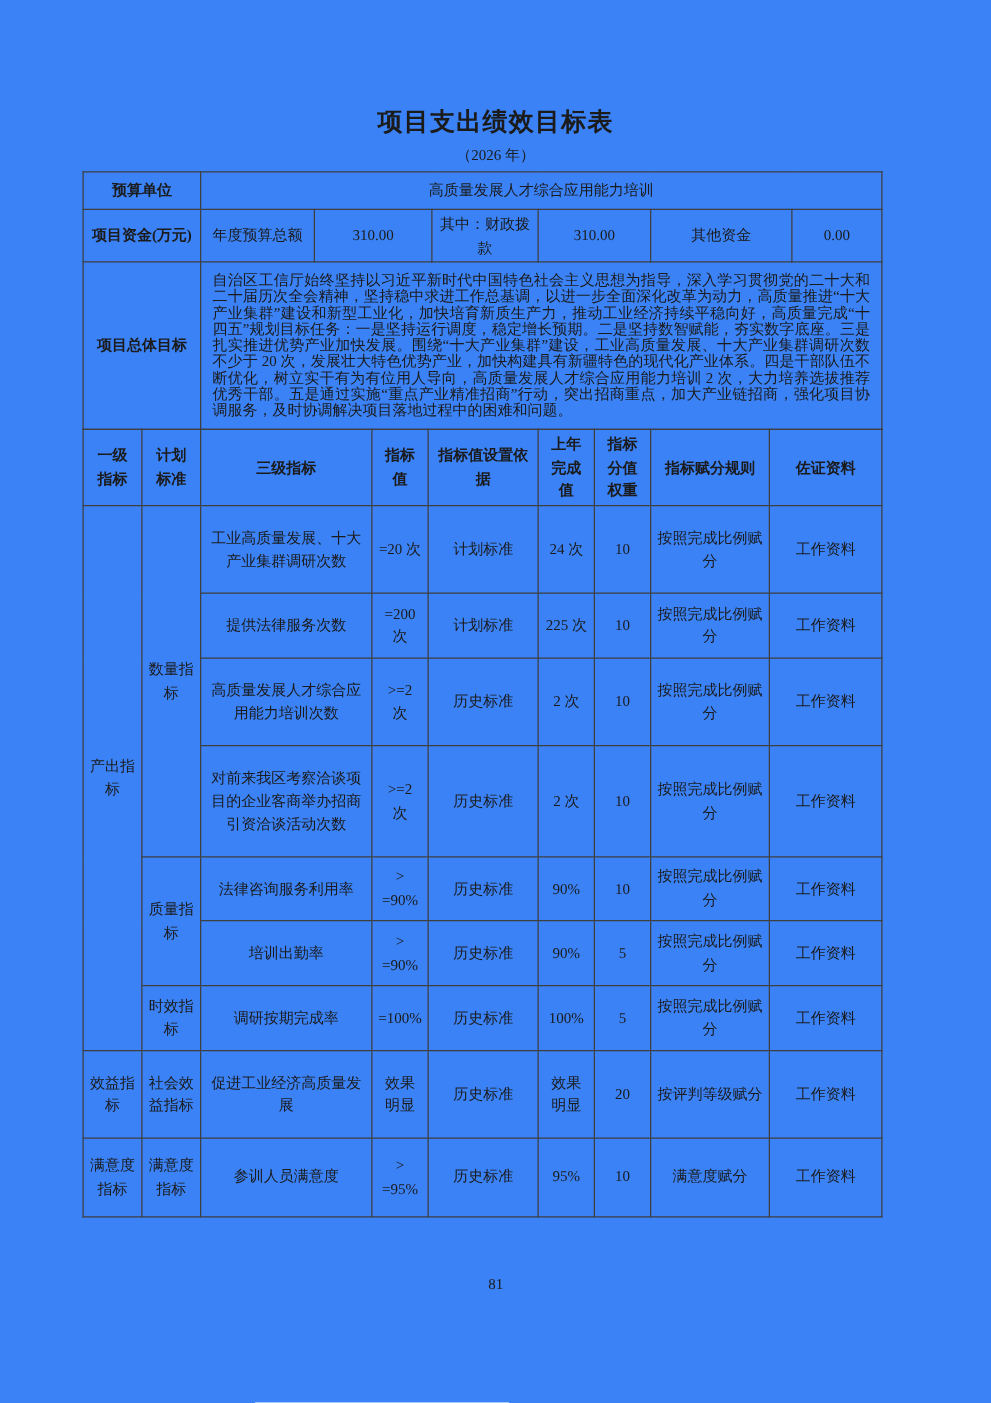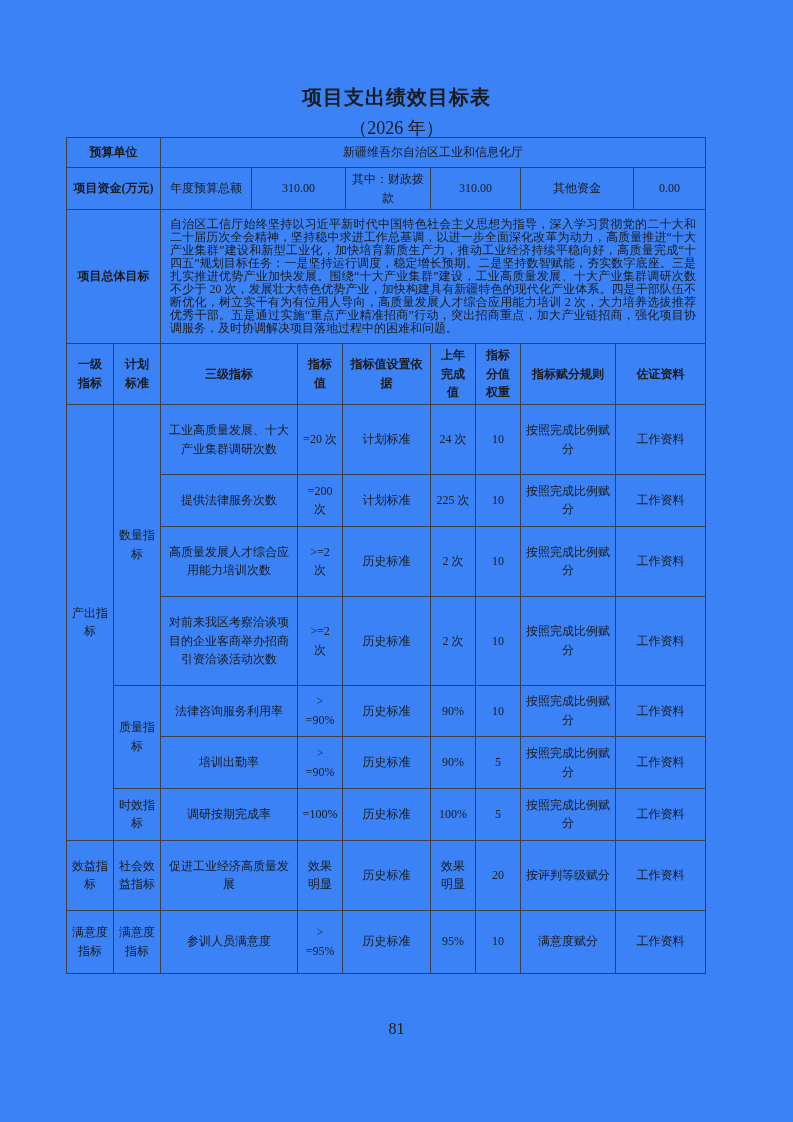--- a/index.html
+++ b/index.html
@@ -11,21 +11,21 @@
     color:#1b1b1b;
     overflow:hidden;
   }
   .doc-title {
     position:absolute; top:84px; left:0; width:100%;
     text-align:center; font-size:20px; font-weight:bold;
     letter-spacing:1px; margin:0;
   }
   .doc-subtitle {
     position:absolute; top:116px; left:0; width:100%;
-    text-align:center; font-size:18px;
+    text-align:center; font-size:12px;
   }
   .tables { position:absolute; left:66px; top:137px; width:639px; }
   table {
     border-collapse:collapse; table-layout:fixed; width:639px;
     empty-cells:show;
   }
   .ind-table { margin-top:-1px; }
   td, th {
     border:1px solid #3f3f3f;
     font-size:12px; font-weight:normal;
@@ -41,21 +41,21 @@
   .goal-cell {
     text-align:justify; text-justify:inter-ideograph;
     padding:8px 9px; line-height:13px; vertical-align:top;
   }
   .r30 { height:30px; } .r36 { height:36px; }
   .hdr { height:56px; }
   .r45 { height:45px; } .r57 { height:57px;margin-top:44px; } .r43 { height:43px; }
   .r60 { height:60px; } .r63 { height:63px; }
   .page-number {
     position:absolute; top:1020px; left:0; width:100%;
-    text-align:center; font-size:16px;
+    text-align:center; font-size:12px;
   }
 </style>
 </head>
 <body>
 
 <div class="page">
 
   <h1 class="doc-title">项目支出绩效目标表</h1>
   <div class="doc-subtitle">（2026 年）</div>
 
@@ -67,21 +67,21 @@
           <col style="width:91px">
           <col style="width:94px">
         <col style="width:85px">
           <col style="width:90px">
           <col style="width:113px">
         <col style="width:72px">
       </colgroup>
       <tbody>
         <tr class="r30">
           <th class="lbl">预算单位</th>
-          <td colspan="6">新疆维吾尔自治区工业和信息化厅</td>
+          <td colspan="6">高质量发展人才综合应用能力培训</td>
         </tr>
         <tr class="r36">
           <th class="lbl">项目资金(万元)</th>
           <td>年度预算总额</td>
           <td>310.00</td>
           <td>其中：财政拨款</td>
           <td>310.00</td>
           <td>其他资金</td>
           <td>0.00</td>
         </tr>

